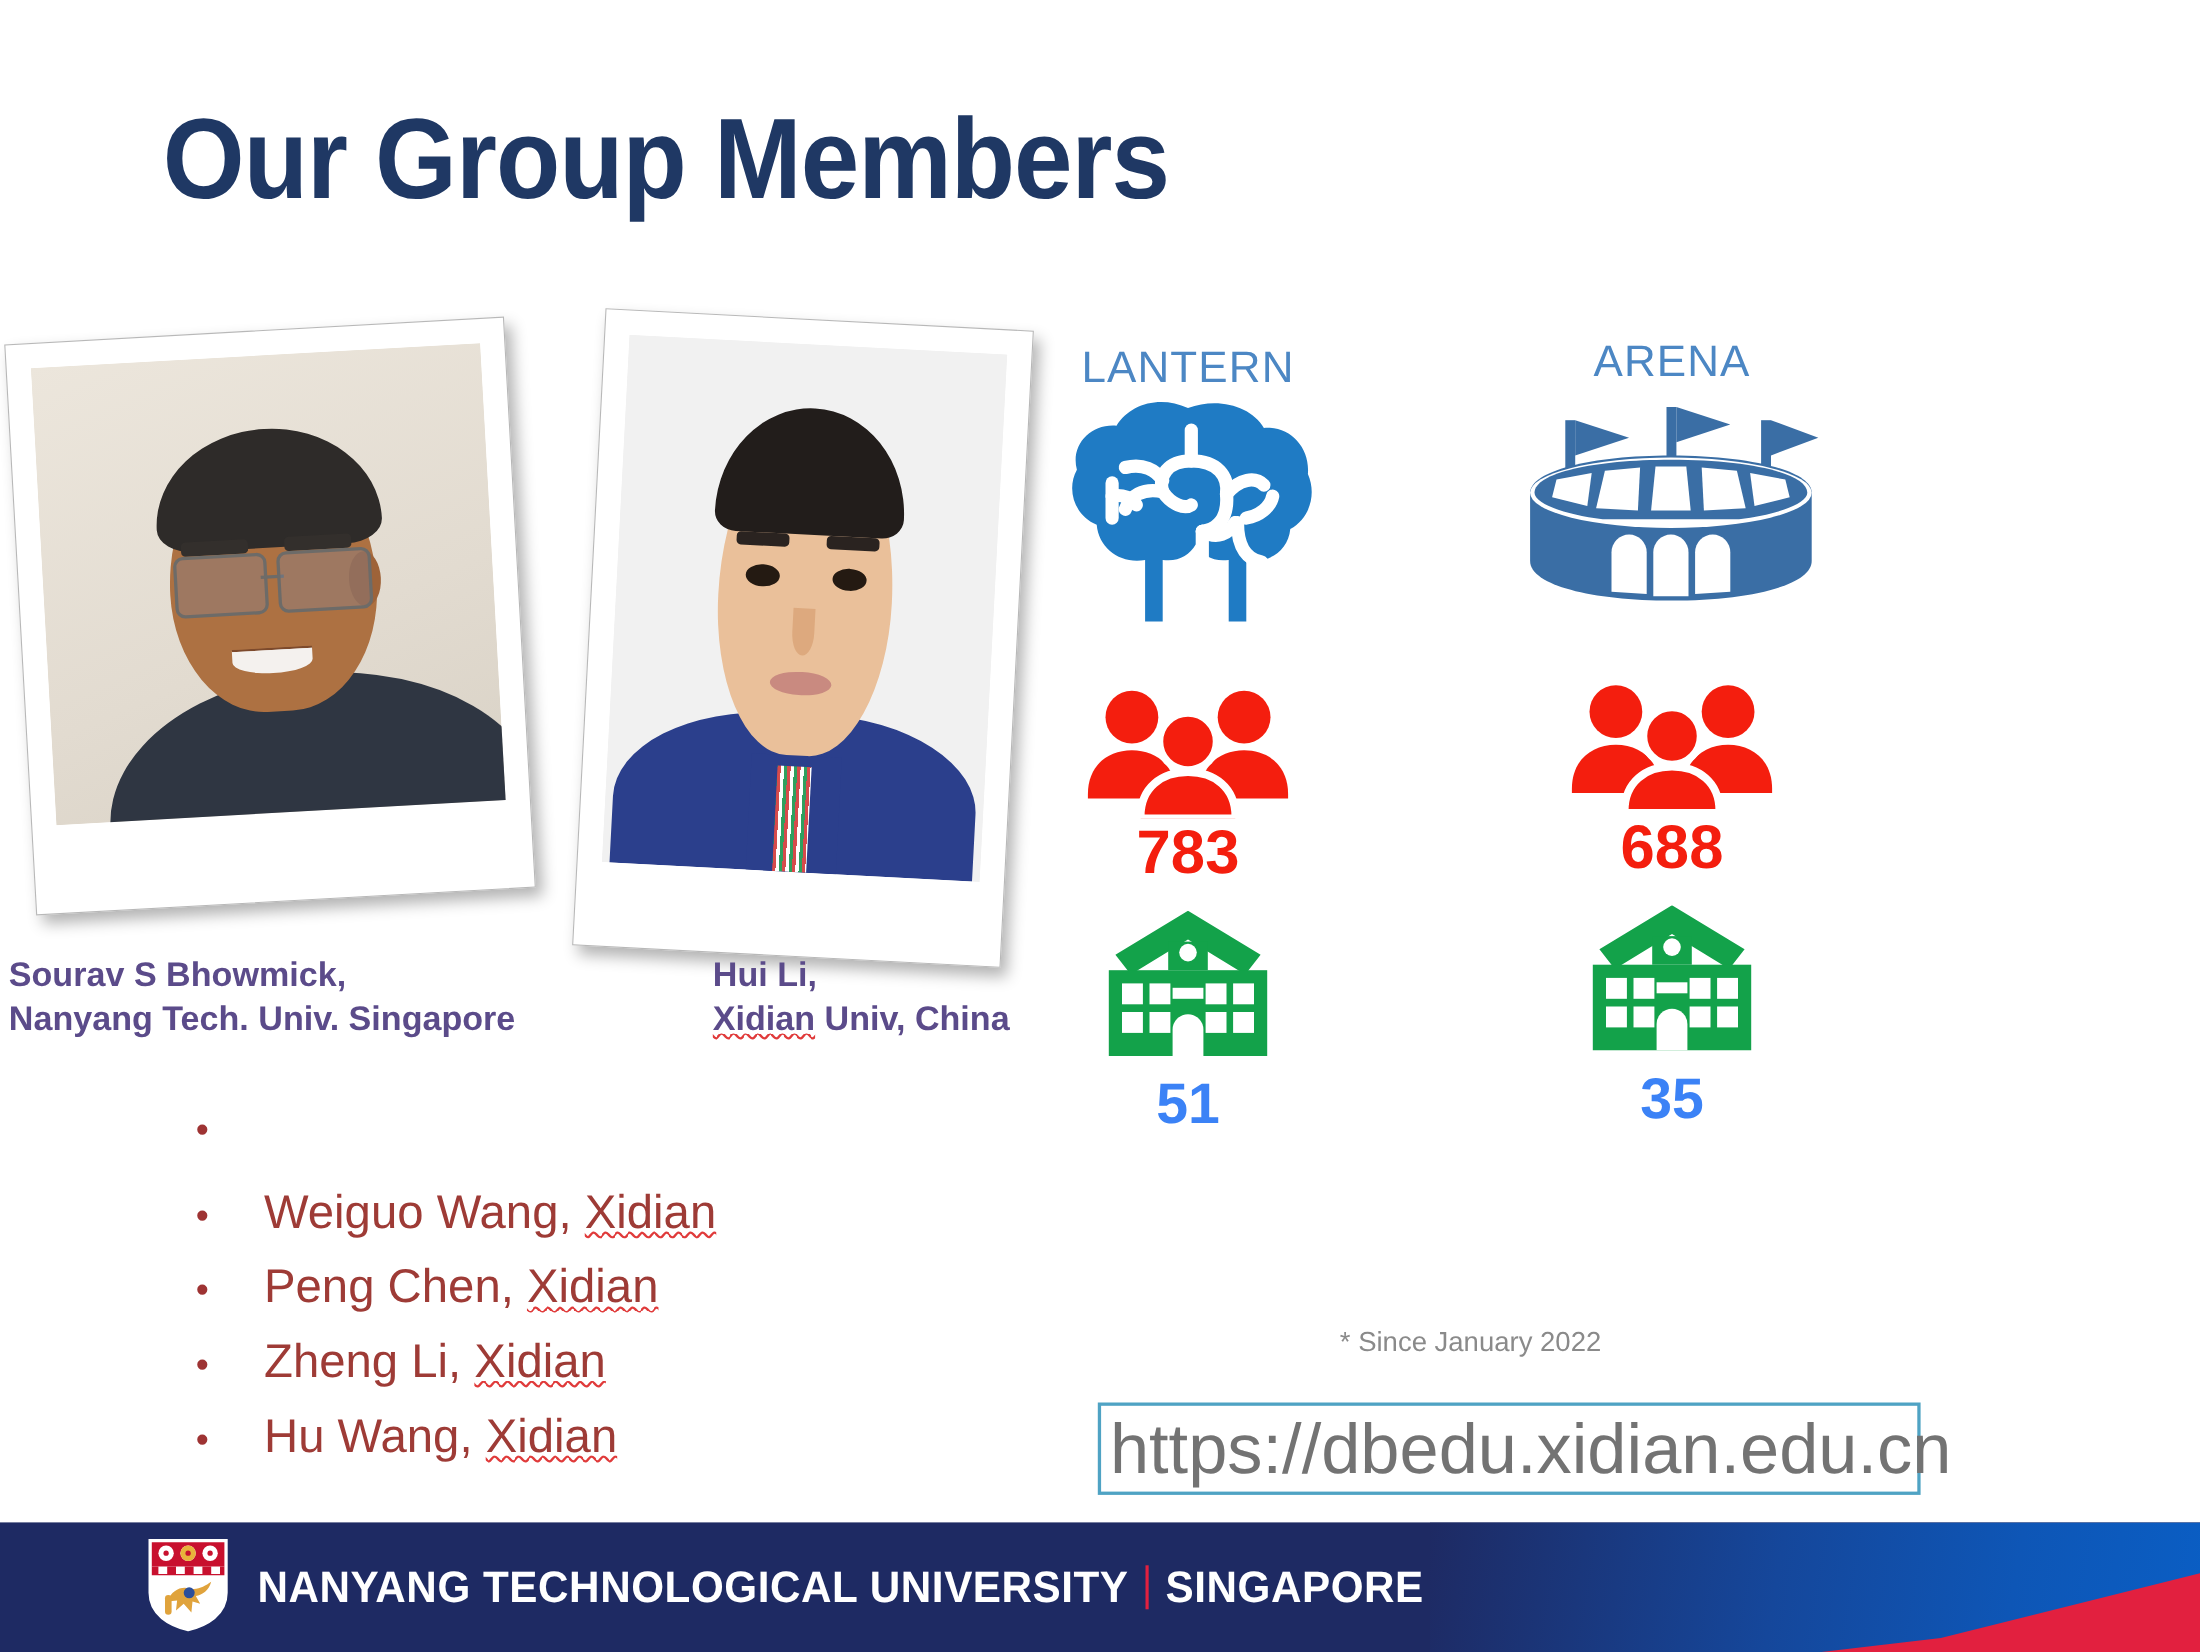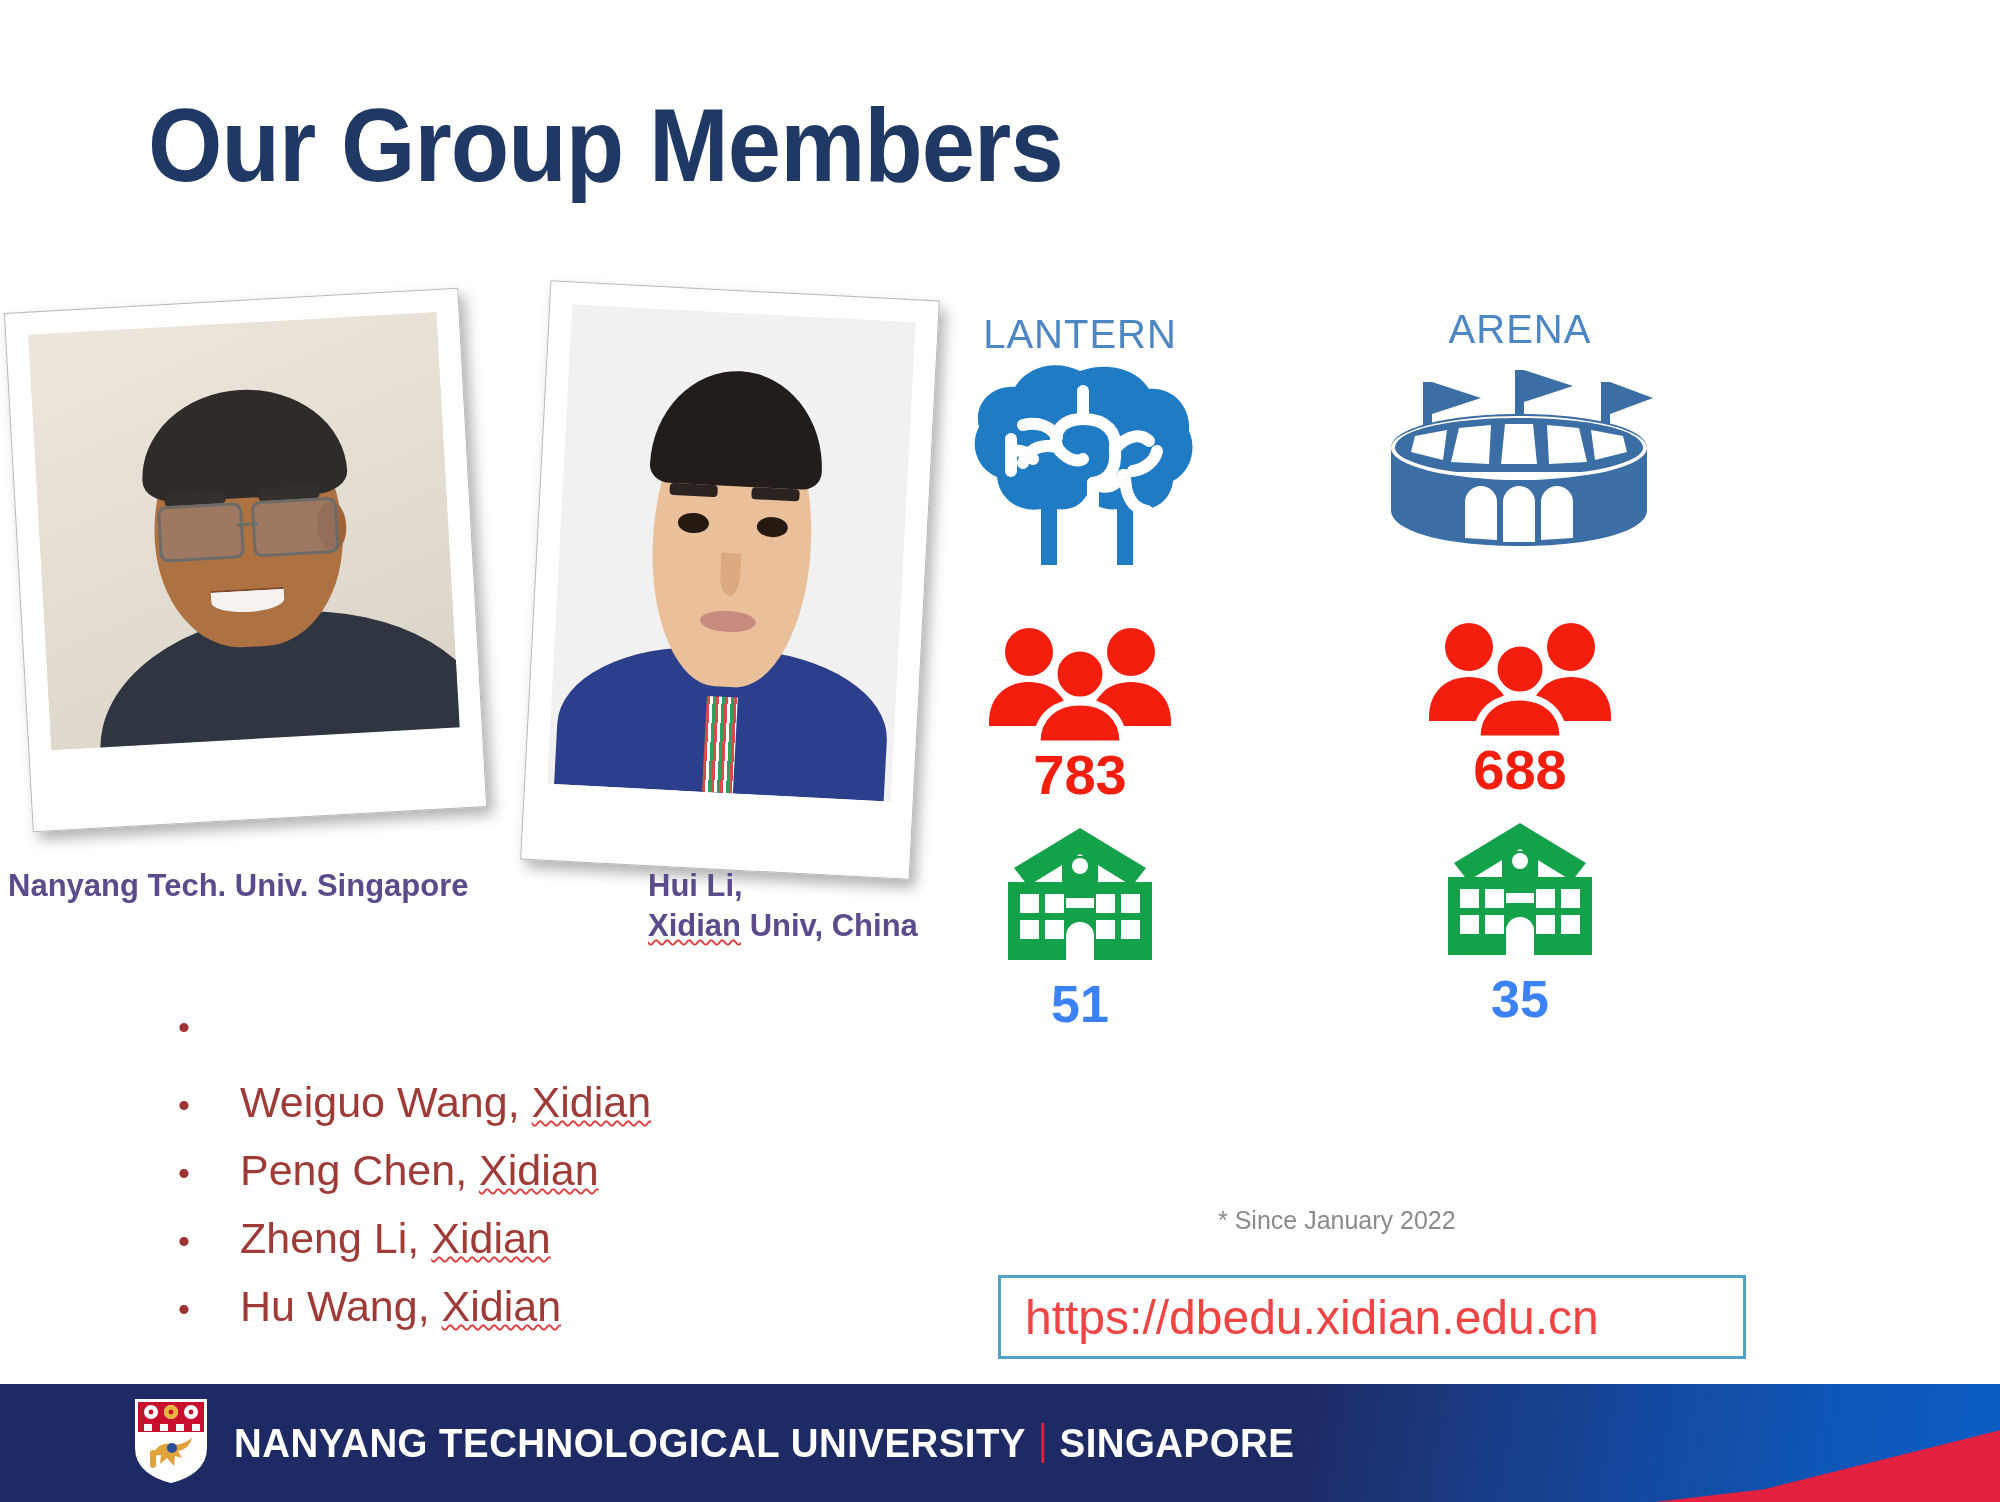--- a/index.html
+++ b/index.html
@@ -105,21 +105,21 @@
   .footnote{
     position:absolute;left:1218px;top:1206px;
     font-size:25px;color:#8a8a8a;white-space:nowrap;
   }
   .url-box{
     position:absolute;left:998px;top:1275px;width:748px;height:84px;
     border:3px solid #4FA3C4;background:#ffffff;
     display:flex;align-items:center;
     box-sizing:border-box;
   }
-  .url-text{font-size:48px;color:#ef4444;padding-left:24px;white-space:nowrap;}
+  .url-text{font-size:64px;color:#737373;padding-left:8px;white-space:nowrap;}
 
   
   .footer{
     position:absolute;left:0;top:1384px;width:2000px;height:146px;
     background:#1E2A63;overflow:hidden;
   }
   .footer-gradient{
     position:absolute;right:0;top:0;width:700px;height:118px;
     background:linear-gradient(100deg,#1E2A63 0%,#15479b 45%,#0e56b6 75%,#0a5ec4 100%);
   }
@@ -180,20 +180,21 @@
         <div class="f2-brow r"></div>
         <div class="f2-eye l"></div>
         <div class="f2-eye r"></div>
         <div class="f2-nose"></div>
         <div class="f2-lip"></div>
       </div>
     </div>
   </div>
 
   <div class="caption" id="caption-1">
+    <div>Sourav S Bhowmick,</div>
     <div>Nanyang Tech. Univ. Singapore</div>
   </div>
 
   <div class="caption" id="caption-2">
     <div>Hui Li,</div>
     <div><span class="sq">Xidian</span><span> Univ, China</span></div>
   </div>
 
   <div class="members">
     <div class="member-row">

